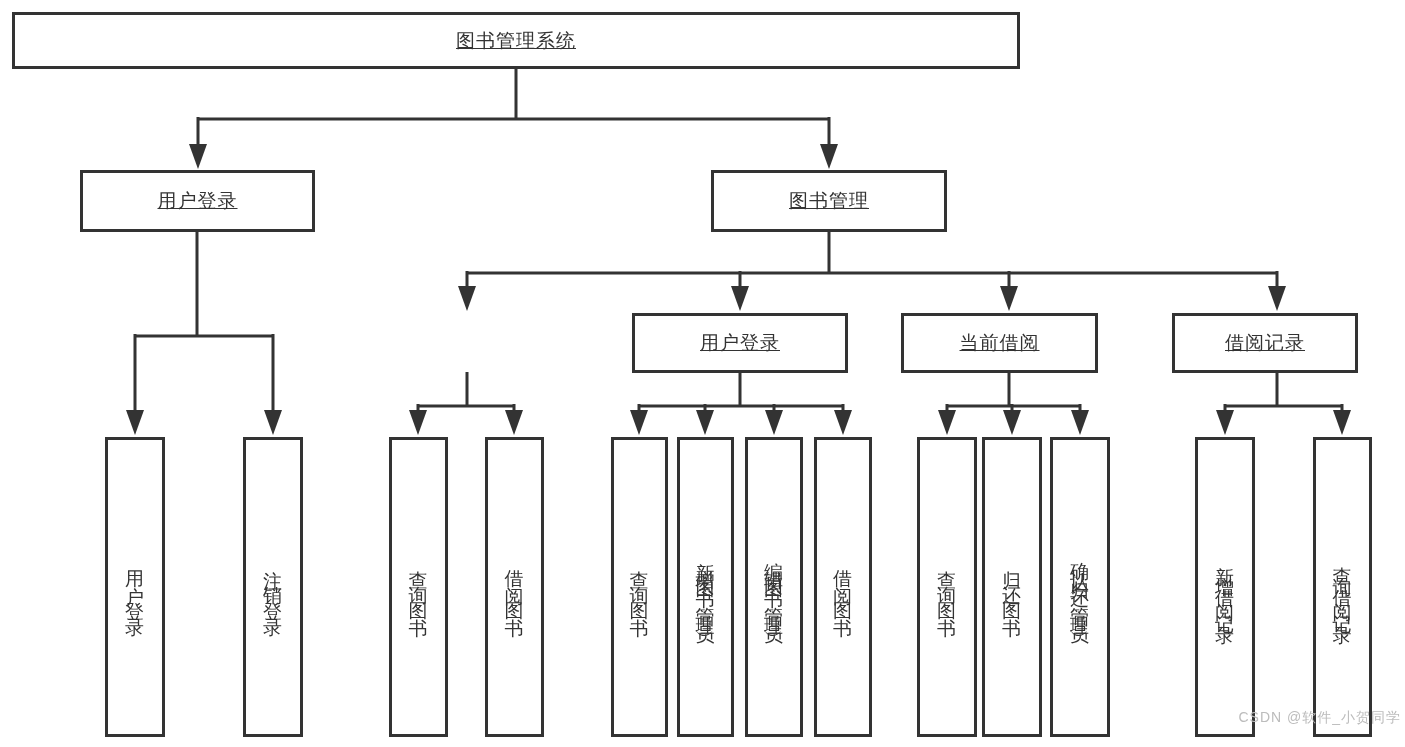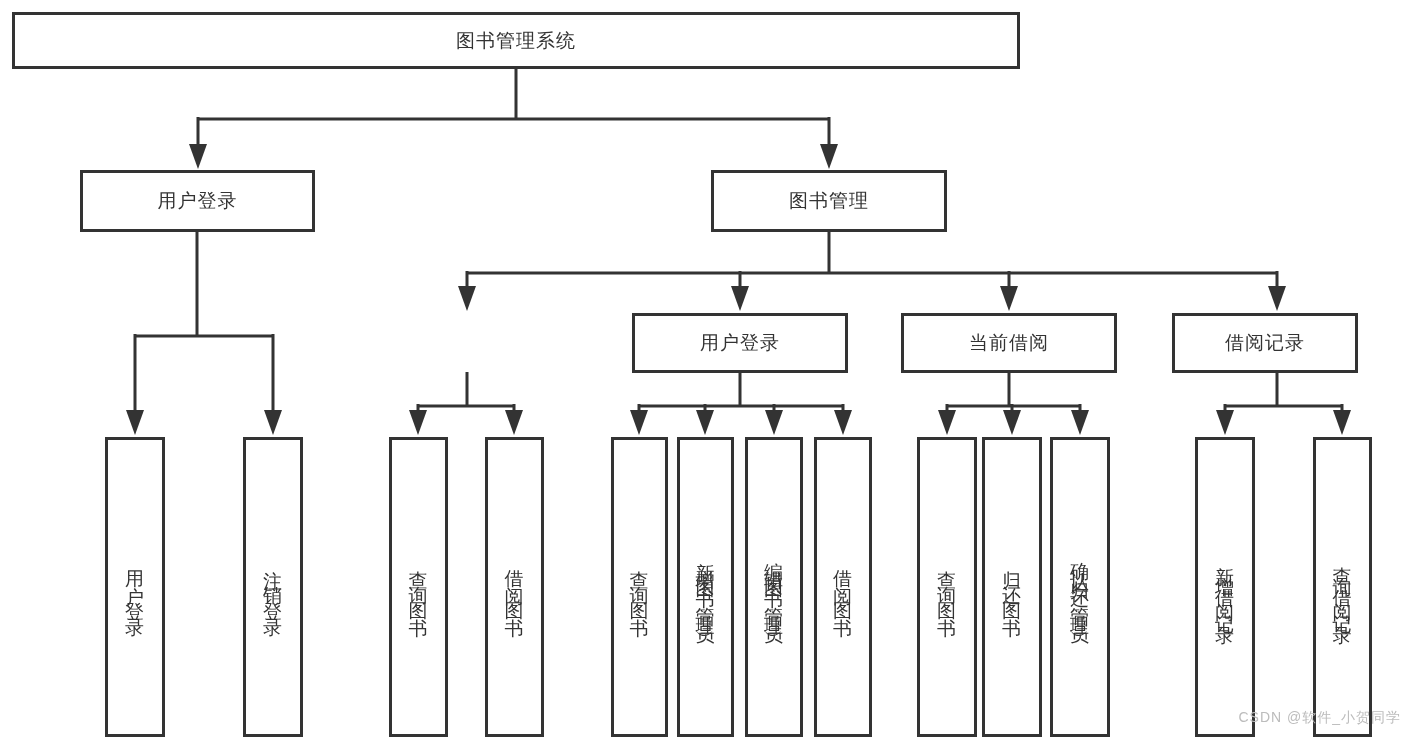--- a/index.html
+++ b/index.html
@@ -10,21 +10,21 @@
   }
   html,body{margin:0;padding:0;background:var(--bg);}
   .canvas{
     position:relative;width:1405px;height:747px;background:var(--bg);
     overflow:hidden;font-family:"Liberation Sans","DejaVu Sans",sans-serif;
   }
   .wires{position:absolute;left:0;top:0;width:1405px;height:747px;}
   .hbox{
     position:absolute;box-sizing:border-box;border:3px solid var(--line);
     background:var(--bg);display:flex;align-items:center;justify-content:center;
-    font-size:19px;color:var(--text);letter-spacing:1px;white-space:nowrap;
+    font-size:19px;color:var(--text);letter-spacing:1px;white-space:nowrap;text-decoration:underline;
   }
   .leaf{
     position:absolute;top:437px;height:300px;box-sizing:border-box;
     border:3px solid var(--line);background:var(--bg);
     display:flex;align-items:center;justify-content:center;
   }
   .leaf span{
     writing-mode:vertical-rl;text-orientation:mixed;
     font-size:19px;color:var(--text);line-height:1;
   }
@@ -80,21 +80,21 @@
   <div class="hbox" style="left:80px;top:170px;width:235px;height:62px">
     <span>用户登录</span>
   </div>
   <div class="hbox" style="left:711px;top:170px;width:236px;height:62px">
     <span>图书管理</span>
   </div>
 
   <div class="hbox" style="left:632px;top:313px;width:216px;height:60px">
     <span>用户登录</span>
   </div>
-  <div class="hbox" style="left:901px;top:313px;width:216px;height:60px">
+  <div class="hbox" style="left:901px;top:313px;width:197px;height:60px">
     <span>当前借阅</span>
   </div>
   <div class="hbox" style="left:1172px;top:313px;width:186px;height:60px">
     <span>借阅记录</span>
   </div>
 
   <div class="leaf sp-lg" style="left:105px;width:60px">
     <span>用户登录</span>
   </div>
   <div class="leaf sp-lg" style="left:243px;width:60px">

